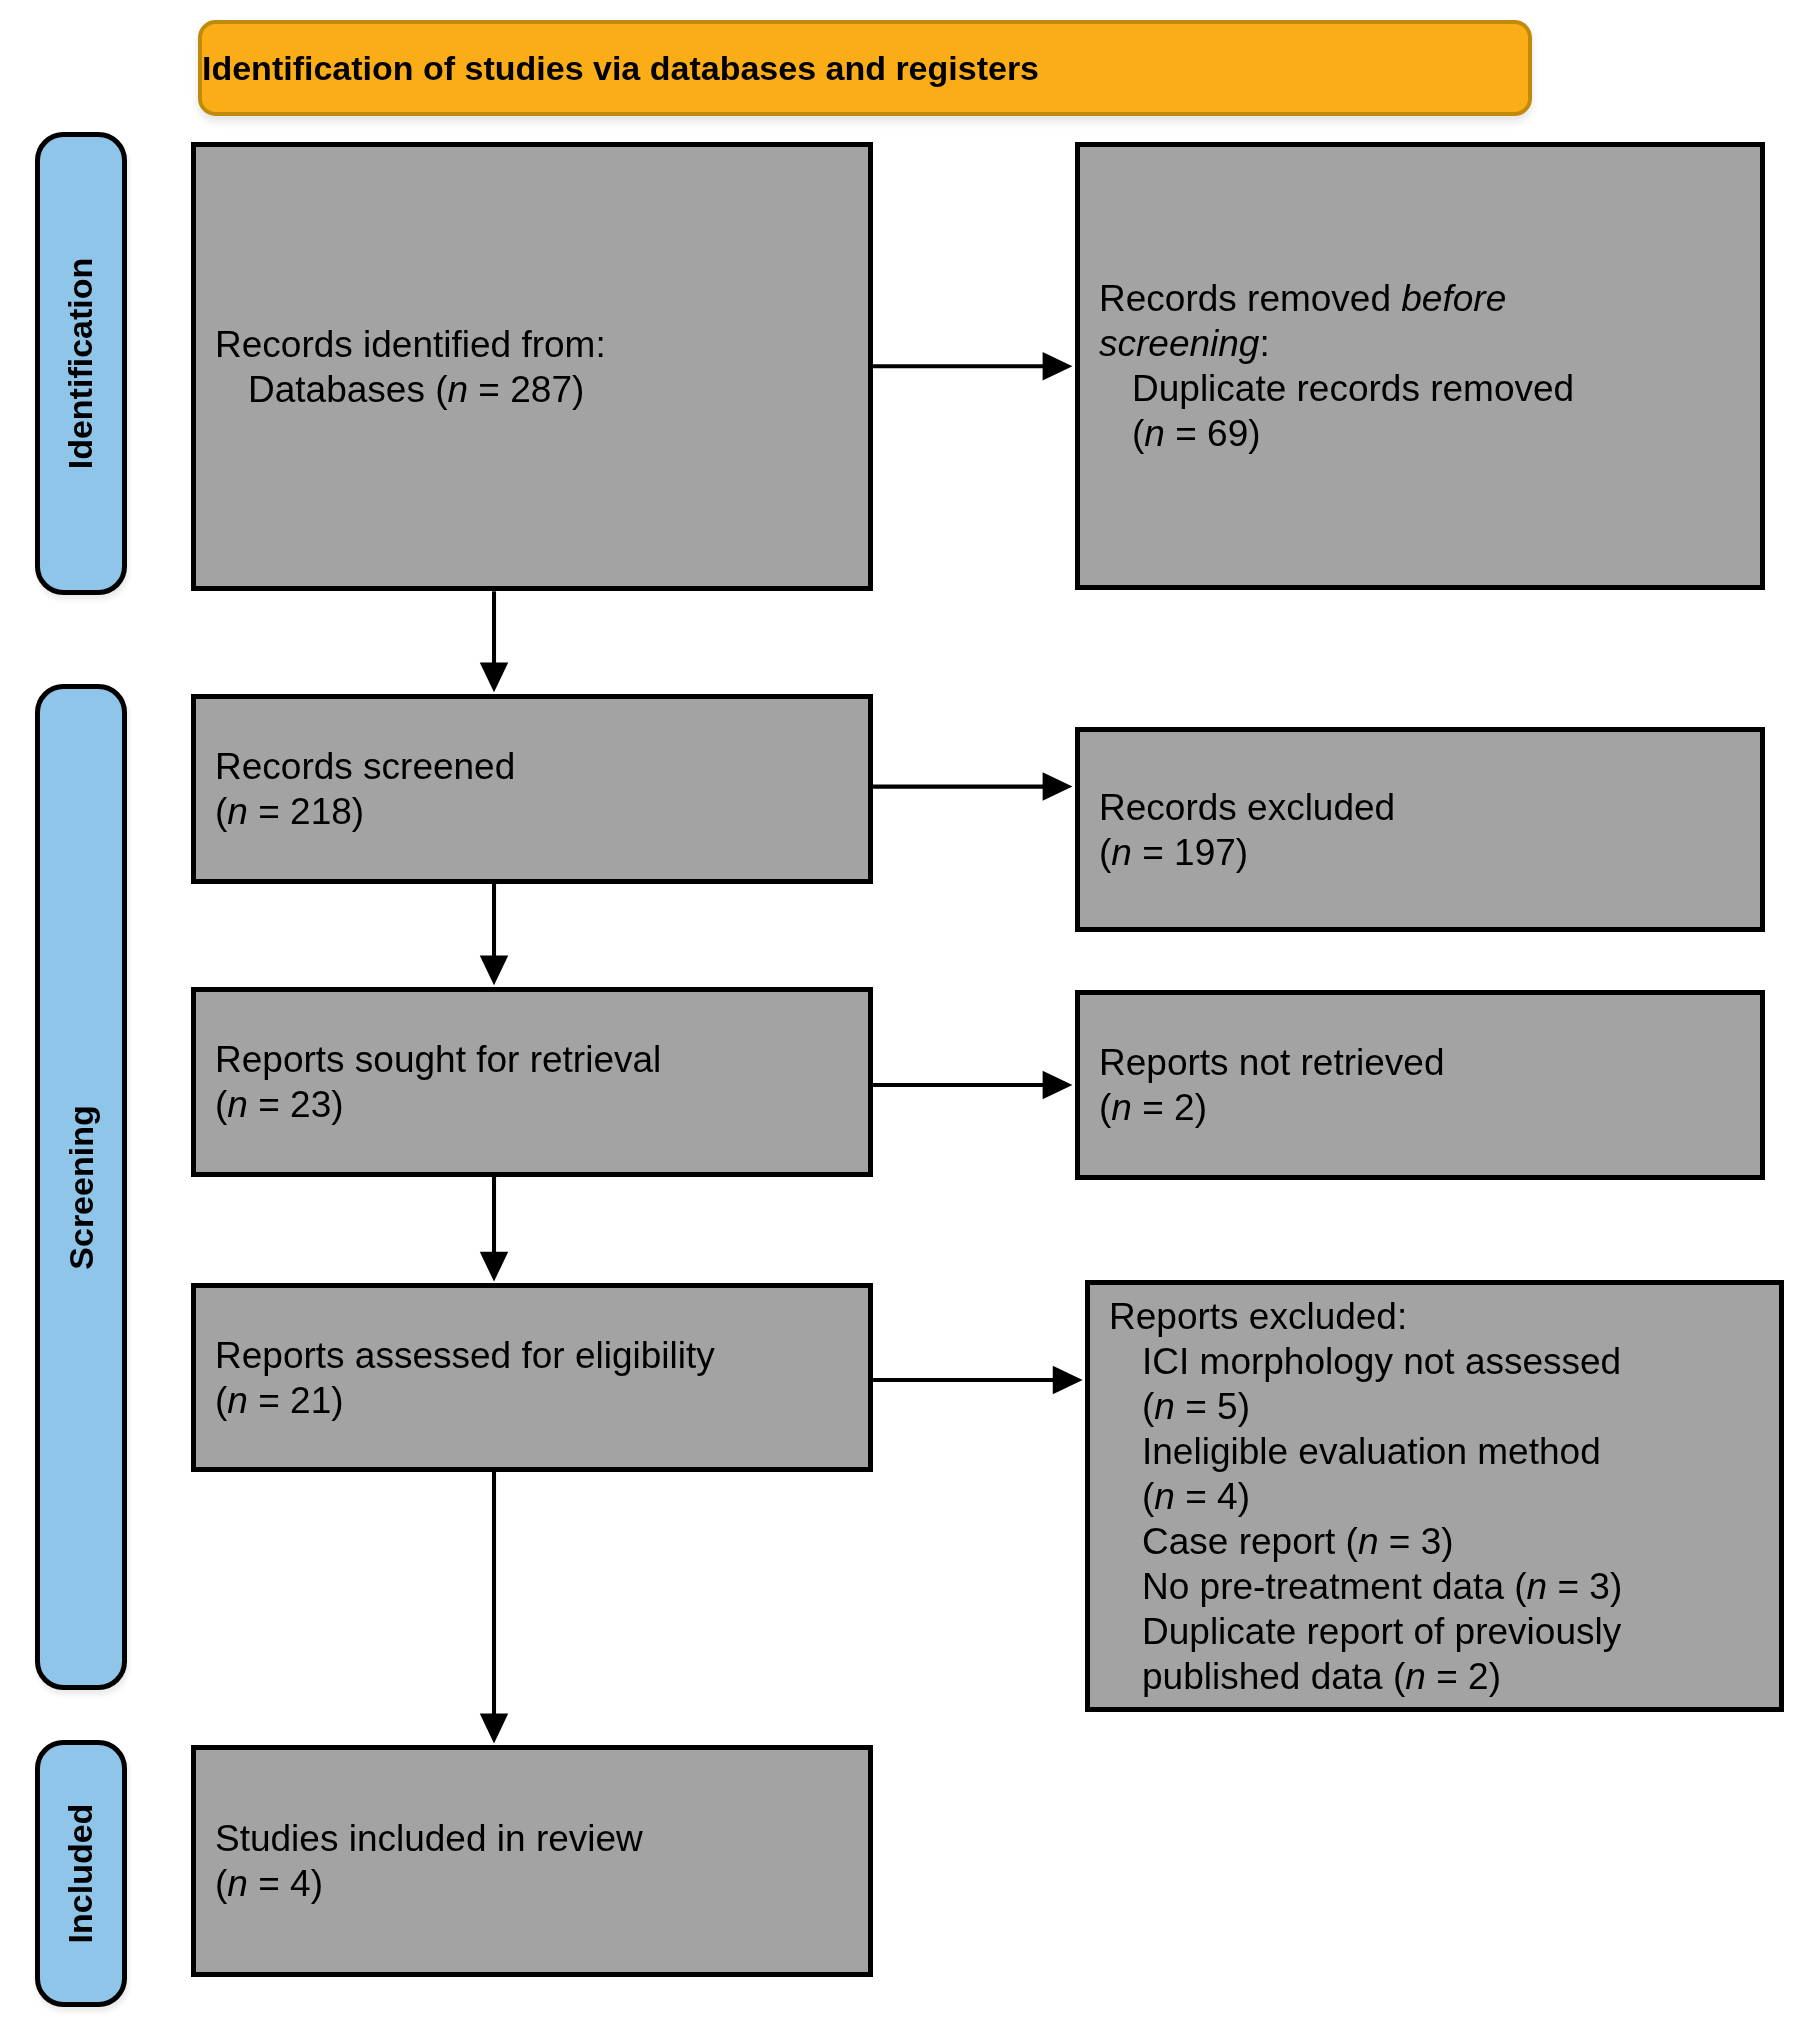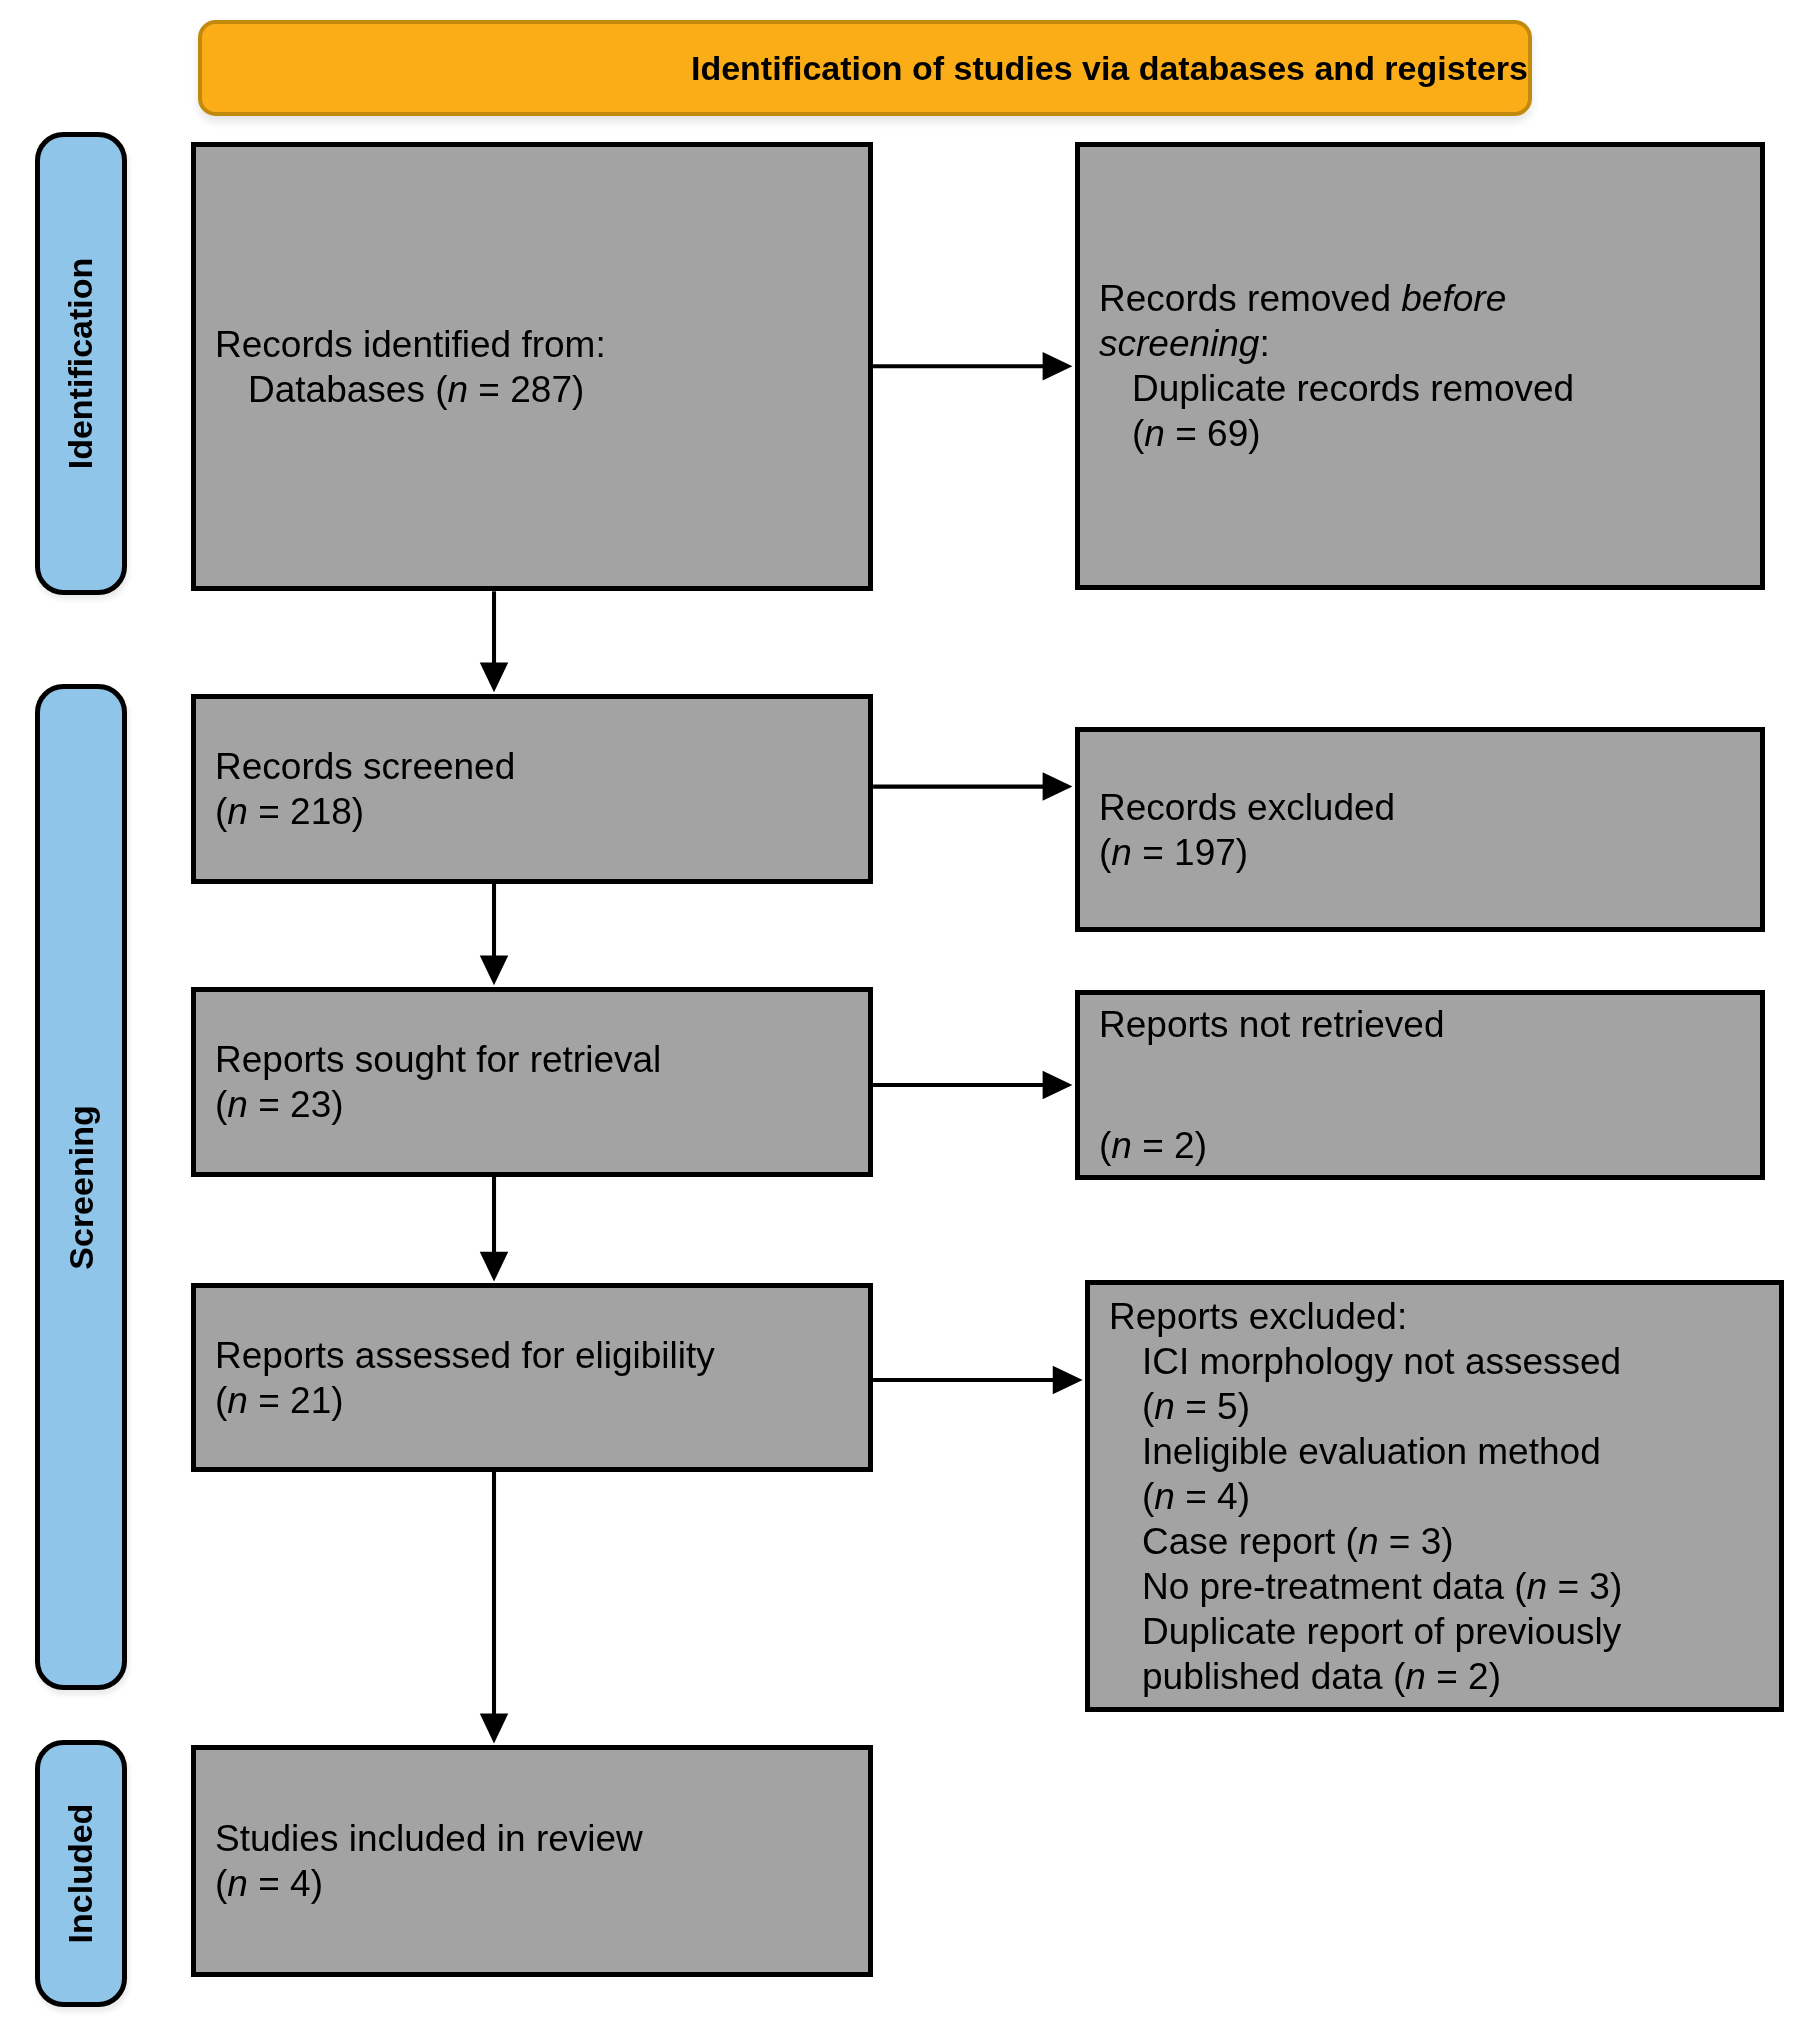--- a/index.html
+++ b/index.html
@@ -11,21 +11,21 @@
     font-family:"Liberation Sans","DejaVu Sans",sans-serif;
     color:#000;
   }
   .header{
     position:absolute;
     left:198px; top:20.3px; width:1334px; height:96px;
     background:#FBAD17;
     border:4.7px solid #C18A0B;
     border-radius:17.6px;
     box-sizing:border-box;
-    display:flex; align-items:center; justify-content:flex-end;
+    display:flex; align-items:center; justify-content:flex-start;
     font-size:34px; font-weight:bold;
     box-shadow:0 5.4px 8.1px rgba(0,0,0,0.10);
   }
   .side{
     position:absolute;
     left:35px; width:92px;
     background:#90C5EA;
     border:5.4px solid #000;
     border-radius:28.5px;
     box-sizing:border-box;
@@ -50,21 +50,21 @@
     font-size:37px; line-height:45px;
   }
   .box .line{white-space:nowrap;}
   .box .line.ind{padding-left:33px;}
   .box i{font-style:italic;}
   .b-records-identified{left:191px; top:142px;  width:682px; height:449px;}
   .b-records-removed   {left:1075px;top:142px;  width:690px; height:448px;}
   .b-records-screened  {left:191px; top:694px; width:682px; height:190px;}
   .b-records-excluded  {left:1075px;top:727px; width:690px; height:205px;}
   .b-reports-sought    {left:191px; top:987px; width:682px; height:190px;}
-  .b-reports-not-retrieved{left:1075px;top:990px;width:690px;height:190px;justify-content:space-between;}
+  .b-reports-not-retrieved{left:1075px;top:990px;width:690px;height:190px;}
   .b-reports-assessed  {left:191px; top:1283px; width:682px; height:189px;}
   .b-reports-excluded  {left:1085px;top:1280px; width:699px; height:432px;}
   .b-studies-included  {left:191px; top:1745px; width:682px; height:232px;}
   #connectors{
     position:absolute; left:0; top:0;
     pointer-events:none;
   }
 </style>
 </head>
 <body>

